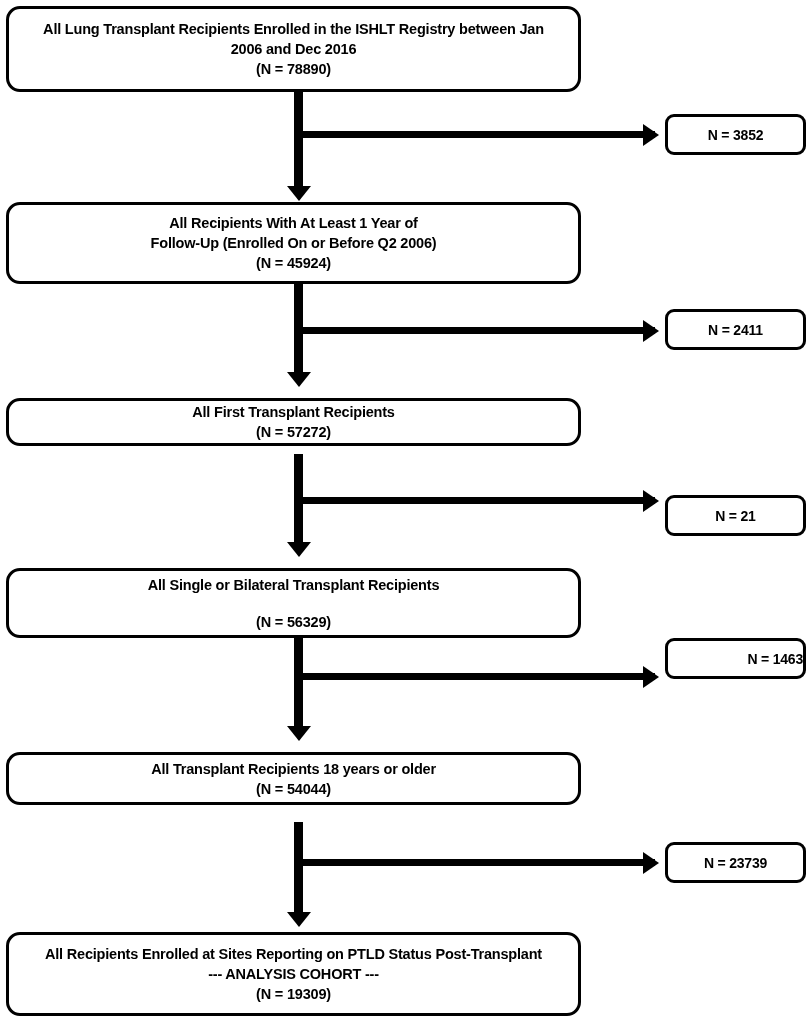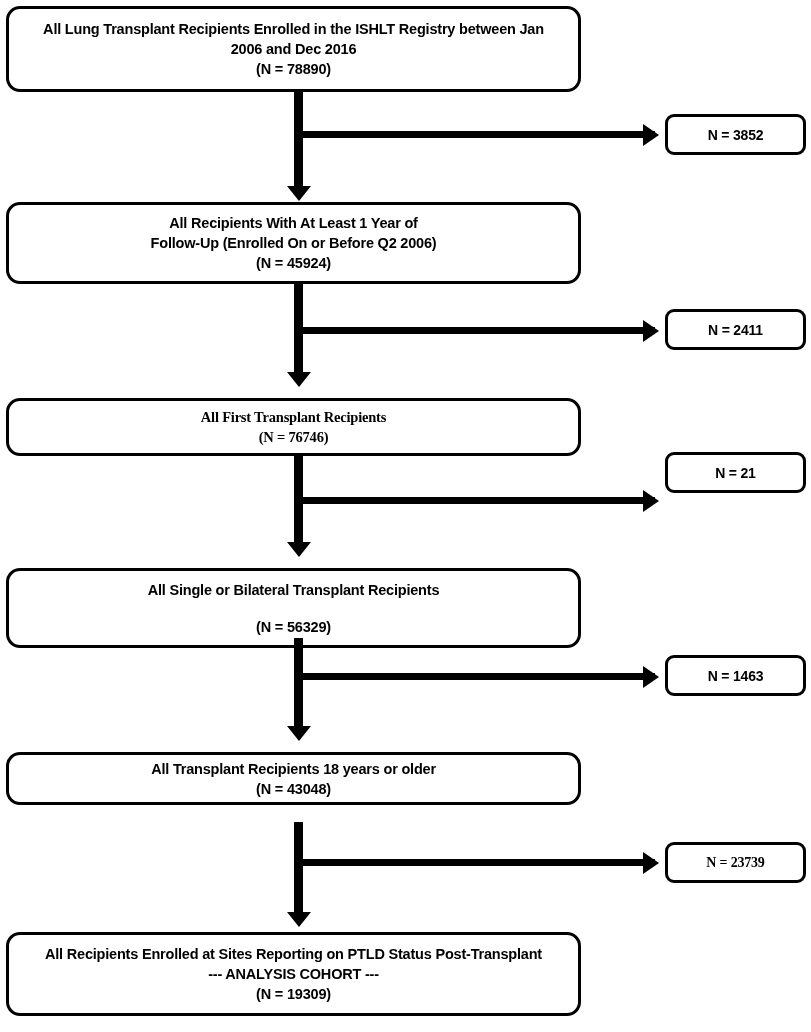--- a/index.html
+++ b/index.html
@@ -113,62 +113,62 @@
   <div class="v-stem" style="top:284px; height:90px;"></div>
   <div class="v-arrowhead" style="top:372px;"></div>
 
   <div class="h-stem" style="top:327px; width:361px;"></div>
   <div class="h-arrowhead" style="left:643px; top:319.5px;"></div>
 
   <div class="flow-box side-box" style="top:309px;">
     <span class="box-line">N = 2411</span>
   </div>
 
-  <div class="flow-box main-box" style="top:398px; height:58px;font-family:Liberation Serif, serif;">
+  <div class="flow-box main-box" style="top:398px; height:48px;">
     <span class="box-line">All First Transplant Recipients</span>
-    <span class="box-line">(N = 76746)</span>
+    <span class="box-line">(N = 57272)</span>
   </div>
 
   <div class="v-stem" style="top:454px; height:90px;"></div>
   <div class="v-arrowhead" style="top:542px;"></div>
 
   <div class="h-stem" style="top:497px; width:361px;"></div>
   <div class="h-arrowhead" style="left:643px; top:489.5px;"></div>
 
-  <div class="flow-box side-box" style="top:452px;">
+  <div class="flow-box side-box" style="top:495px;">
     <span class="box-line">N = 21</span>
   </div>
 
-  <div class="flow-box main-box" style="top:568px; height:80px;gap:17px;">
+  <div class="flow-box main-box" style="top:568px; height:70px;gap:17px;">
     <span class="box-line">All Single or Bilateral Transplant Recipients</span>
     <span class="box-line">(N = 56329)</span>
   </div>
 
   <div class="v-stem" style="top:638px; height:90px;"></div>
   <div class="v-arrowhead" style="top:726px;"></div>
 
   <div class="h-stem" style="top:673px; width:361px;"></div>
   <div class="h-arrowhead" style="left:643px; top:665.5px;"></div>
 
-  <div class="flow-box side-box" style="top:655px;">
+  <div class="flow-box side-box" style="top:638px;align-items:flex-end;">
     <span class="box-line">N = 1463</span>
   </div>
 
   <div class="flow-box main-box" style="top:752px; height:53px;">
     <span class="box-line">All Transplant Recipients 18 years or older</span>
-    <span class="box-line">(N = 43048)</span>
+    <span class="box-line">(N = 54044)</span>
   </div>
 
   <div class="v-stem" style="top:822px; height:92px;"></div>
   <div class="v-arrowhead" style="top:912px;"></div>
 
   <div class="h-stem" style="top:859px; width:361px;"></div>
   <div class="h-arrowhead" style="left:643px; top:851.5px;"></div>
 
-  <div class="flow-box side-box" style="top:842px;font-family:Liberation Serif, serif;">
+  <div class="flow-box side-box" style="top:842px;">
     <span class="box-line">N = 23739</span>
   </div>
 
   <div class="flow-box main-box" style="top:932px; height:84px;">
     <span class="box-line">All Recipients Enrolled at Sites Reporting on PTLD Status Post-Transplant</span>
     <span class="box-line">--- ANALYSIS COHORT ---</span>
     <span class="box-line">(N = 19309)</span>
   </div>
 
 </div>

